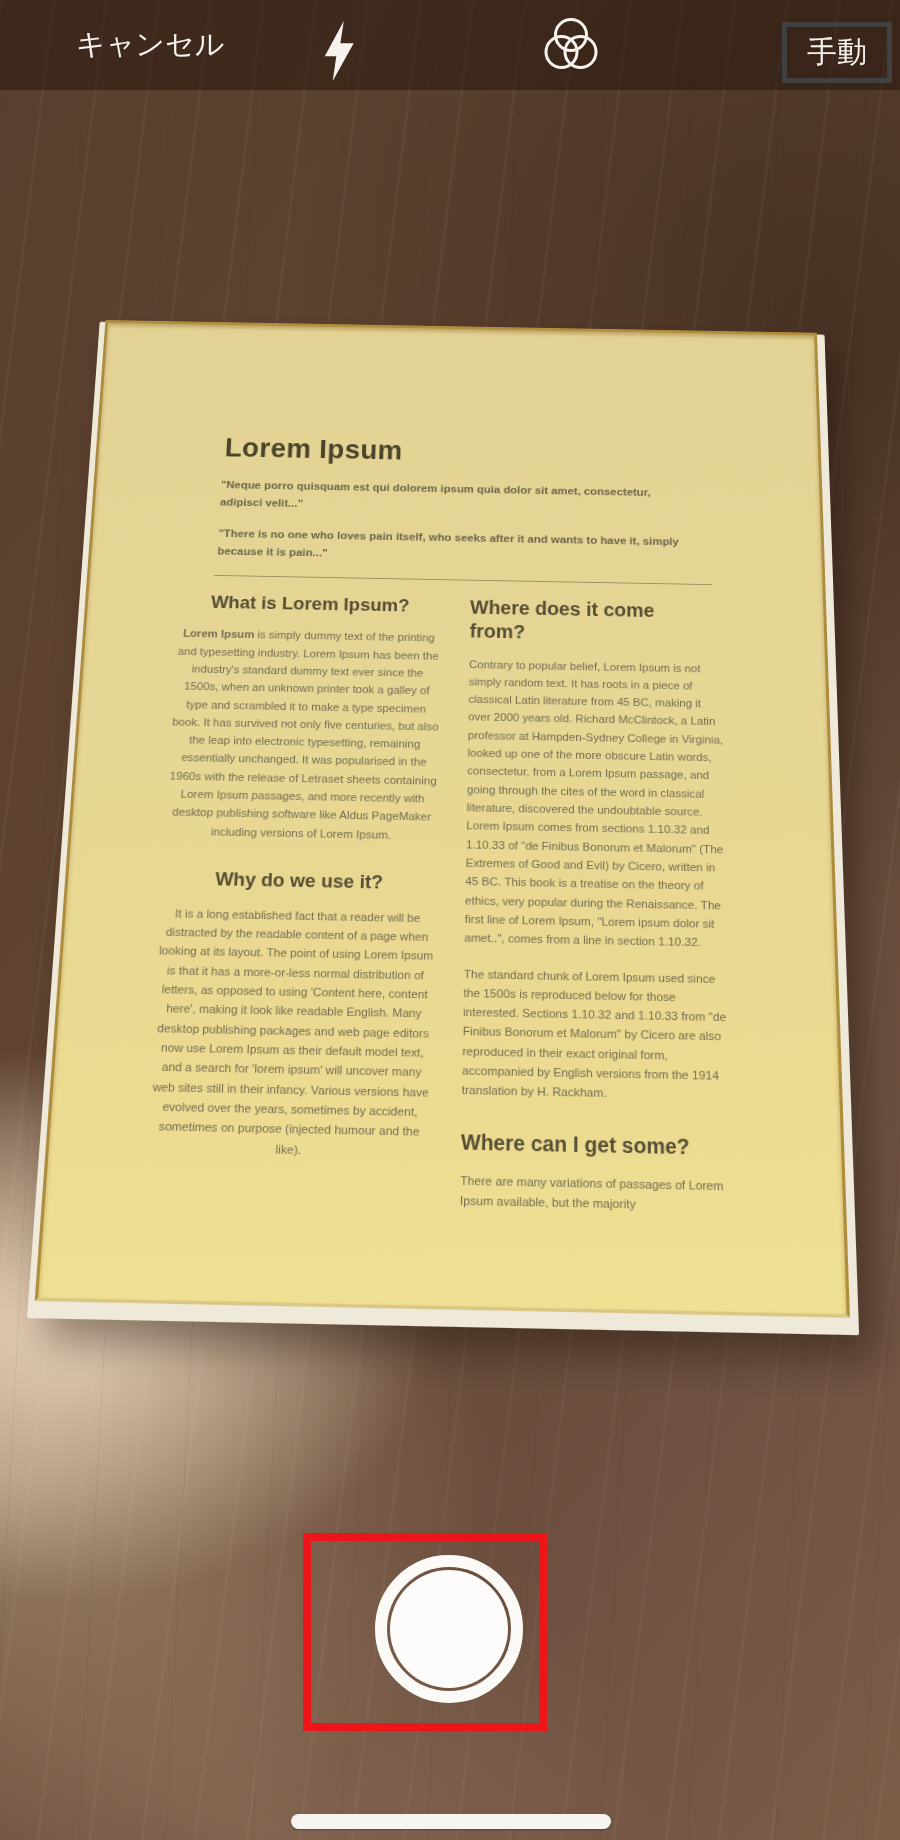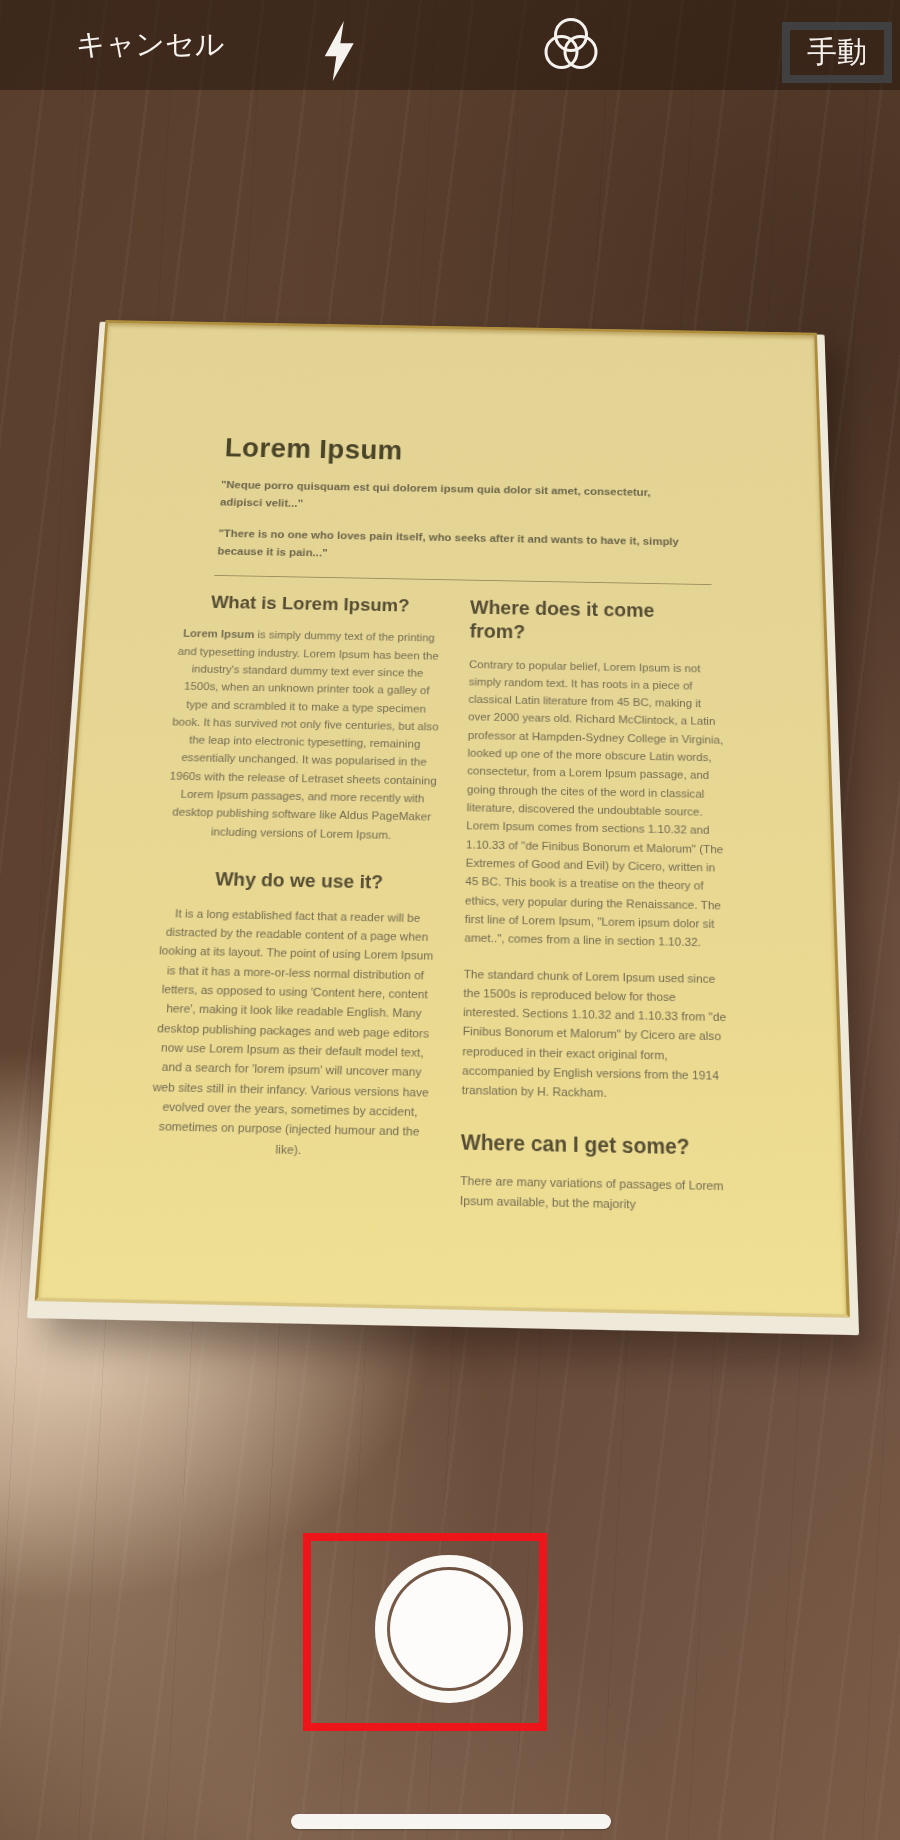--- a/index.html
+++ b/index.html
@@ -50,21 +50,21 @@
   .topbar{position:absolute;left:0;top:0;width:900px;height:90px;
           background:rgba(24,12,5,.42);}
   .btn-cancel{position:absolute;left:28px;top:0;height:90px;display:flex;align-items:center;
           background:none;border:none;color:#f6f3ef;font-size:29px;
           font-family:"Liberation Sans","DejaVu Sans",sans-serif;cursor:pointer;padding:0;margin-left:48px;}
   .flash{position:absolute;left:320px;top:21px;width:38px;height:60px;background:none;
          border:none;padding:0;cursor:pointer;}
   .filter{position:absolute;left:541px;top:14px;width:60px;height:64px;background:none;
          border:none;padding:0;cursor:pointer;}
   .manual-box{position:absolute;left:782px;top:22px;width:110px;height:61px;
-         border:8px solid #404040;box-sizing:border-box;
+         border:5px solid #404040;box-sizing:border-box;
          display:flex;align-items:center;justify-content:center;}
   .btn-manual{background:none;border:none;color:#f6f3ef;font-size:30px;padding:0;
          font-family:"Liberation Sans","DejaVu Sans",sans-serif;cursor:pointer;}
 
   
   .shutter-box{position:absolute;left:303px;top:1533px;width:244px;height:198px;
          border:8px solid #ed1519;box-sizing:border-box;}
   .shutter{position:absolute;left:375px;top:1555px;width:148px;height:148px;
          border-radius:50%;border:12px solid #fbfaf7;background:transparent;
          box-sizing:border-box;padding:0;cursor:pointer;}

